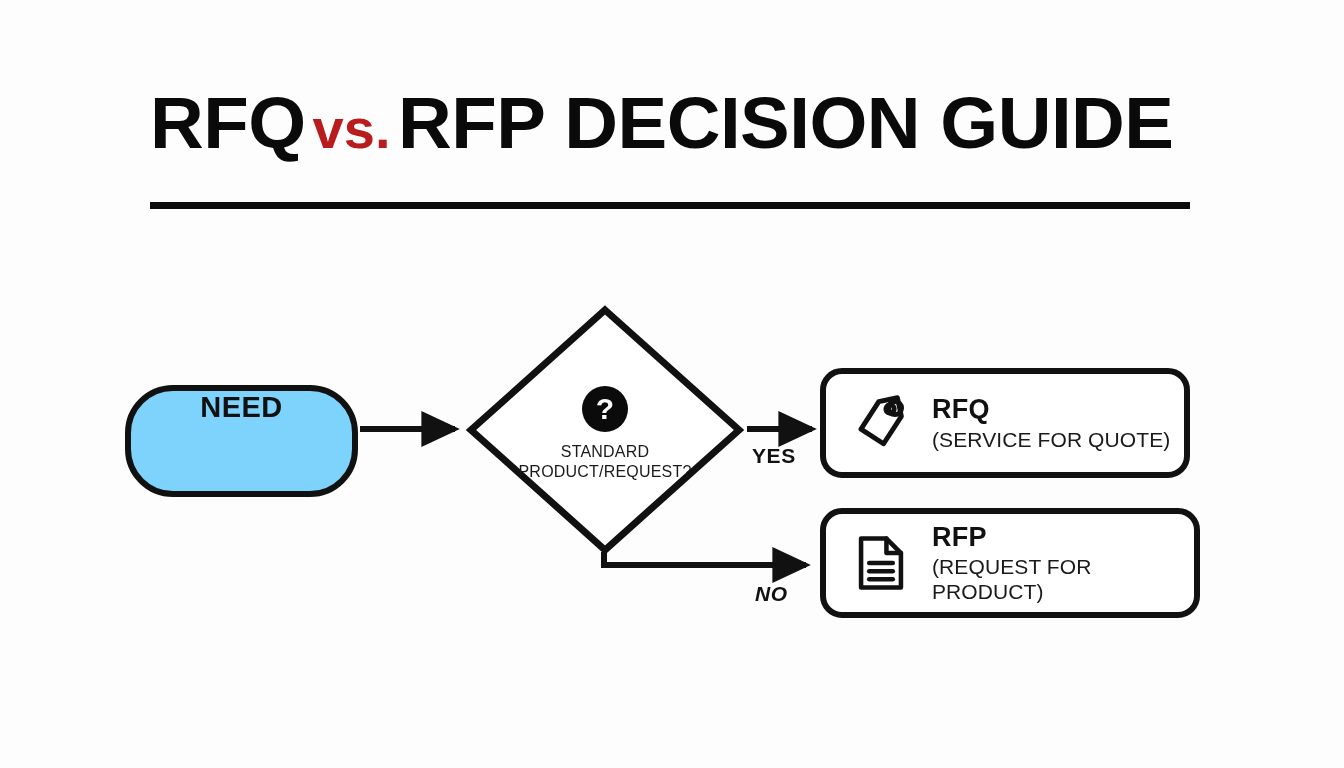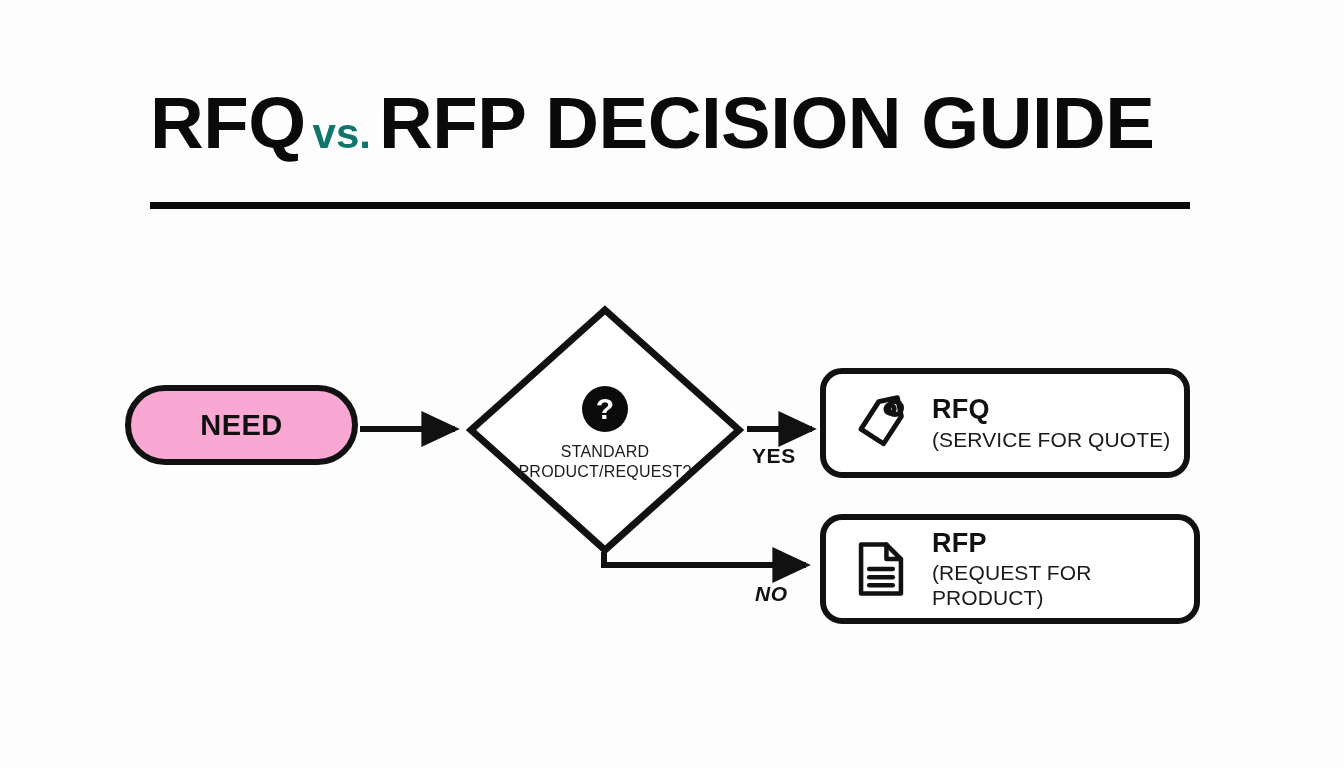--- a/index.html
+++ b/index.html
@@ -38,22 +38,22 @@
     letter-spacing: -0.5px;
     color: #0a0a0a;
     line-height: 1;
     white-space: pre;
     transform: scaleX(1.02);
     transform-origin: left center;
   }
   .title-vs {
     font-family: "Liberation Sans", sans-serif;
     font-weight: bold;
-    font-size: 42px;
-    color: #0f766e;
+    font-size: 56px;
+    color: #b91c1c;
     line-height: 1;
     padding: 0 8px 0 10px;
     white-space: pre;
   }
   .title-rule {
     position: absolute;
     left: 150px;
     top: 198px;
     width: 1040px;
     height: 7px;
@@ -68,27 +68,26 @@
     width: 1344px;
     height: 768px;
   }
 
   
   .node-need {
     position: absolute;
     left: 125px;
     top: 381px;
     width: 233px;
-    height: 80px;
+    height: 112px;
     border: 6px solid #111111;
     border-radius: 48px;
-    background: #f9a8d4;
+    background: #7dd3fc;
     box-sizing: border-box;
     display: flex;
-    align-items: center;
     justify-content: center;
   }
   .node-need .label {
     font-size: 29px;
     font-weight: bold;
     letter-spacing: 0.5px;
     color: #111111;
   }
 
   
@@ -144,21 +143,21 @@
     position: absolute;
     border: 6px solid #111111;
     border-radius: 22px;
     background: #ffffff;
     box-sizing: border-box;
     display: flex;
     align-items: center;
     padding-left: 24px;
   }
   .node-rfq { left: 820px; top: 364px; width: 370px; height: 110px; }
-  .node-rfp { left: 820px; top: 504px; width: 380px; height: 110px; margin-top: 6px; }
+  .node-rfp { left: 820px; top: 504px; width: 380px; height: 110px; }
   .box-icon {
     width: 62px;
     height: 62px;
     flex: 0 0 62px;
     display: flex;
     align-items: center;
     justify-content: center;
     margin-right: 20px;
   }
   .box-text { display: flex; flex-direction: column; justify-content: center; }

